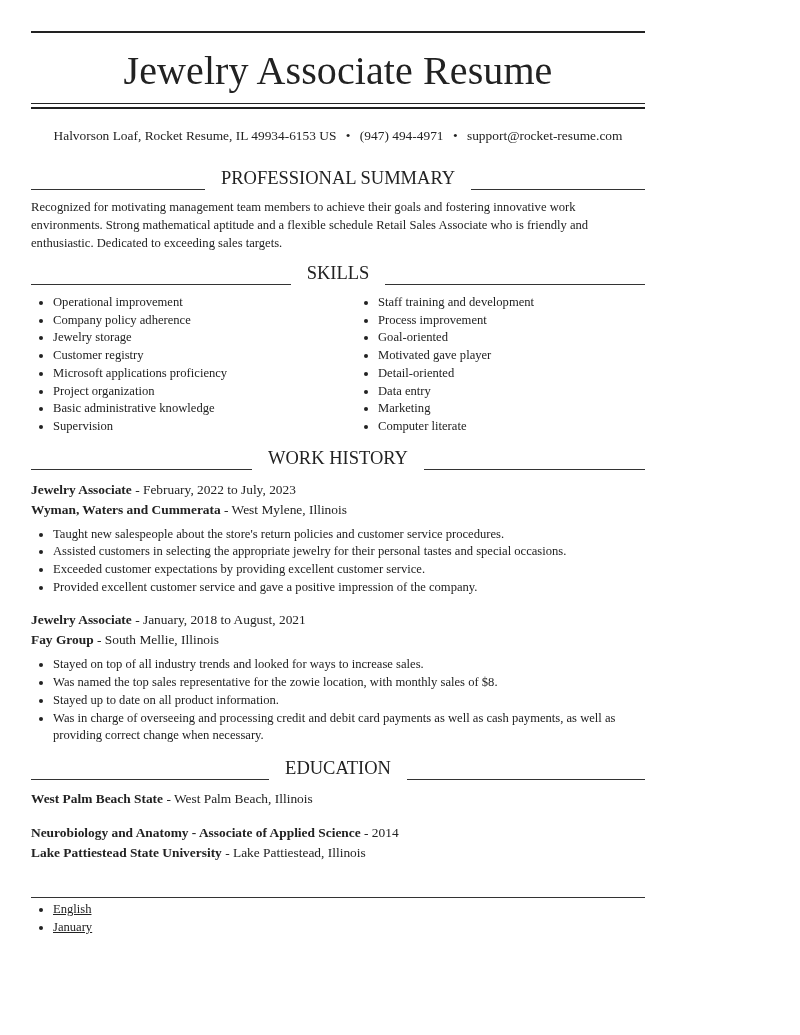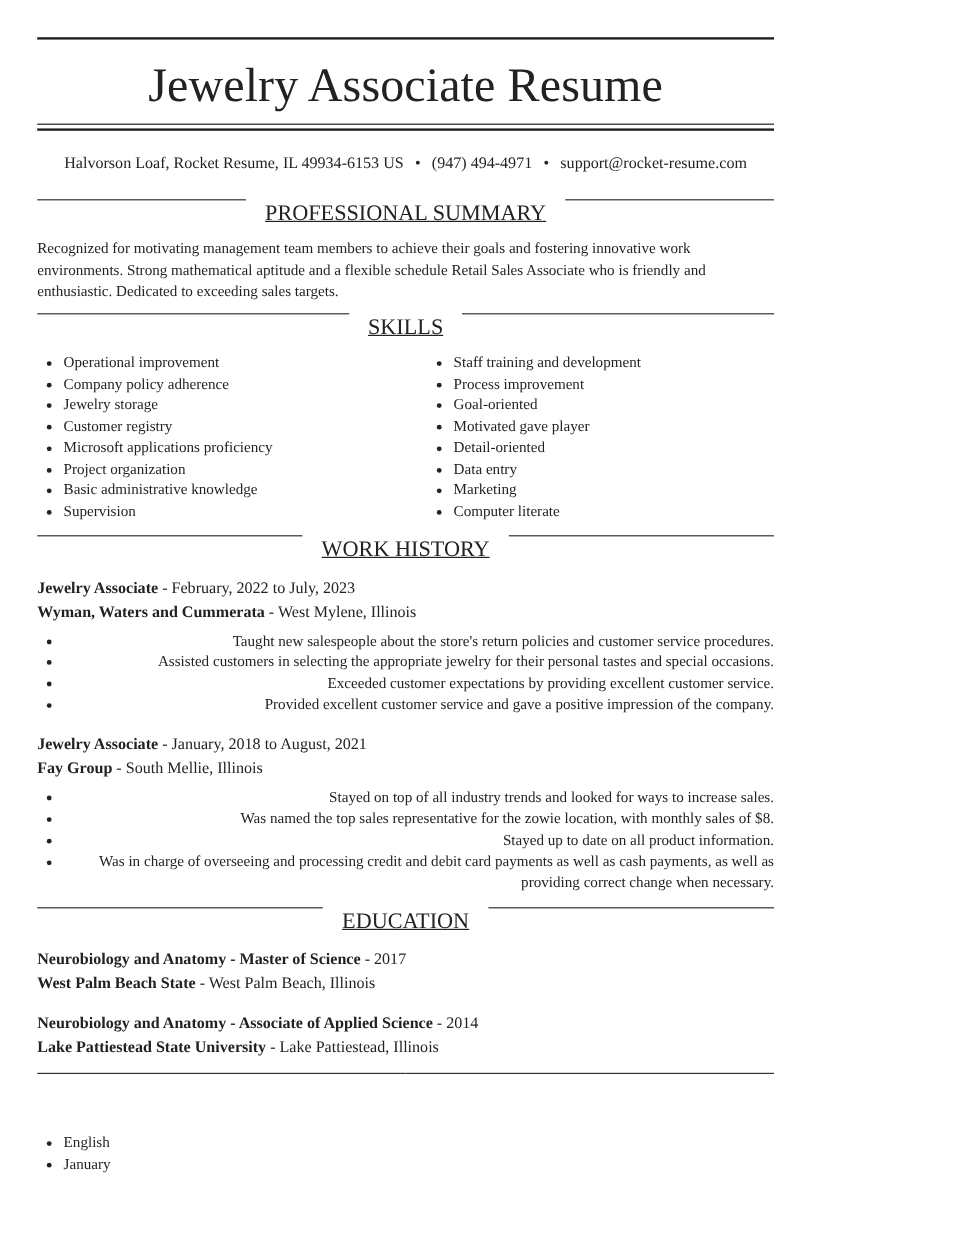--- a/index.html
+++ b/index.html
@@ -52,23 +52,22 @@
       font-size: 13.4px;
       height: 18px;
       line-height: 18px;
     }
     .contact .sep {
       display: inline-block;
       margin: 0 6px;
     }
     .section-head {
       display: flex;
-      align-items: flex-start;
+      align-items: flex-end;
       height: 24px;
-      text-decoration: underline;
     }
     .section-head .line {
       flex: 1;
       height: 1px;
       background: #333333;
     }
     .section-head .label {
       font-size: 18.5px;
       text-transform: uppercase;
       padding: 0 16px;
@@ -93,29 +92,29 @@
       margin-top: 9px;
       gap: 36px;
     }
     .skills-grid ul { width: 364px; }
     .job-title-line, .job-company-line {
       font-size: 13.4px;
       line-height: 20px;
     }
     .strong { font-weight: bold; }
     .job { margin-top: 10px; }
-    .job ul.bullets { margin-top: 6px; text-align: right; }
+    .job ul.bullets { margin-top: 6px; }
     .job + .job { margin-top: 14px; }
     .edu { margin-top: 9px; }
     .edu + .edu { margin-top: 14px; }
     .edu .line1, .edu .line2 {
       font-size: 13.4px;
       line-height: 20px;
     }
-    .langs { margin-top: 26px; }
+    .langs { margin-top: 3px; text-decoration: underline; }
   </style>
 </head>
 <body>
 
 <div class="page">
 
   <div class="rule-top"></div>
   <h1 class="title">Jewelry Associate Resume</h1>
   <div class="rule-double"></div>
   <div class="contact">
@@ -204,23 +203,20 @@
   </section>
 
   <section style="margin-top:11px;">
     <div class="section-head">
       <div class="line"></div>
       <h2 class="label">EDUCATION</h2>
       <div class="line"></div>
     </div>
 
     <div class="edu">
-      <div class="line1">
-        <span class="strong">Neurobiology and Anatomy - Master of Science</span><span> - 2017</span>
-      </div>
       <div class="line2">
         <span class="strong">West Palm Beach State</span><span> - West Palm Beach, Illinois</span>
       </div>
     </div>
 
     <div class="edu">
       <div class="line1">
         <span class="strong">Neurobiology and Anatomy - Associate of Applied Science</span><span> - 2014</span>
       </div>
       <div class="line2">

